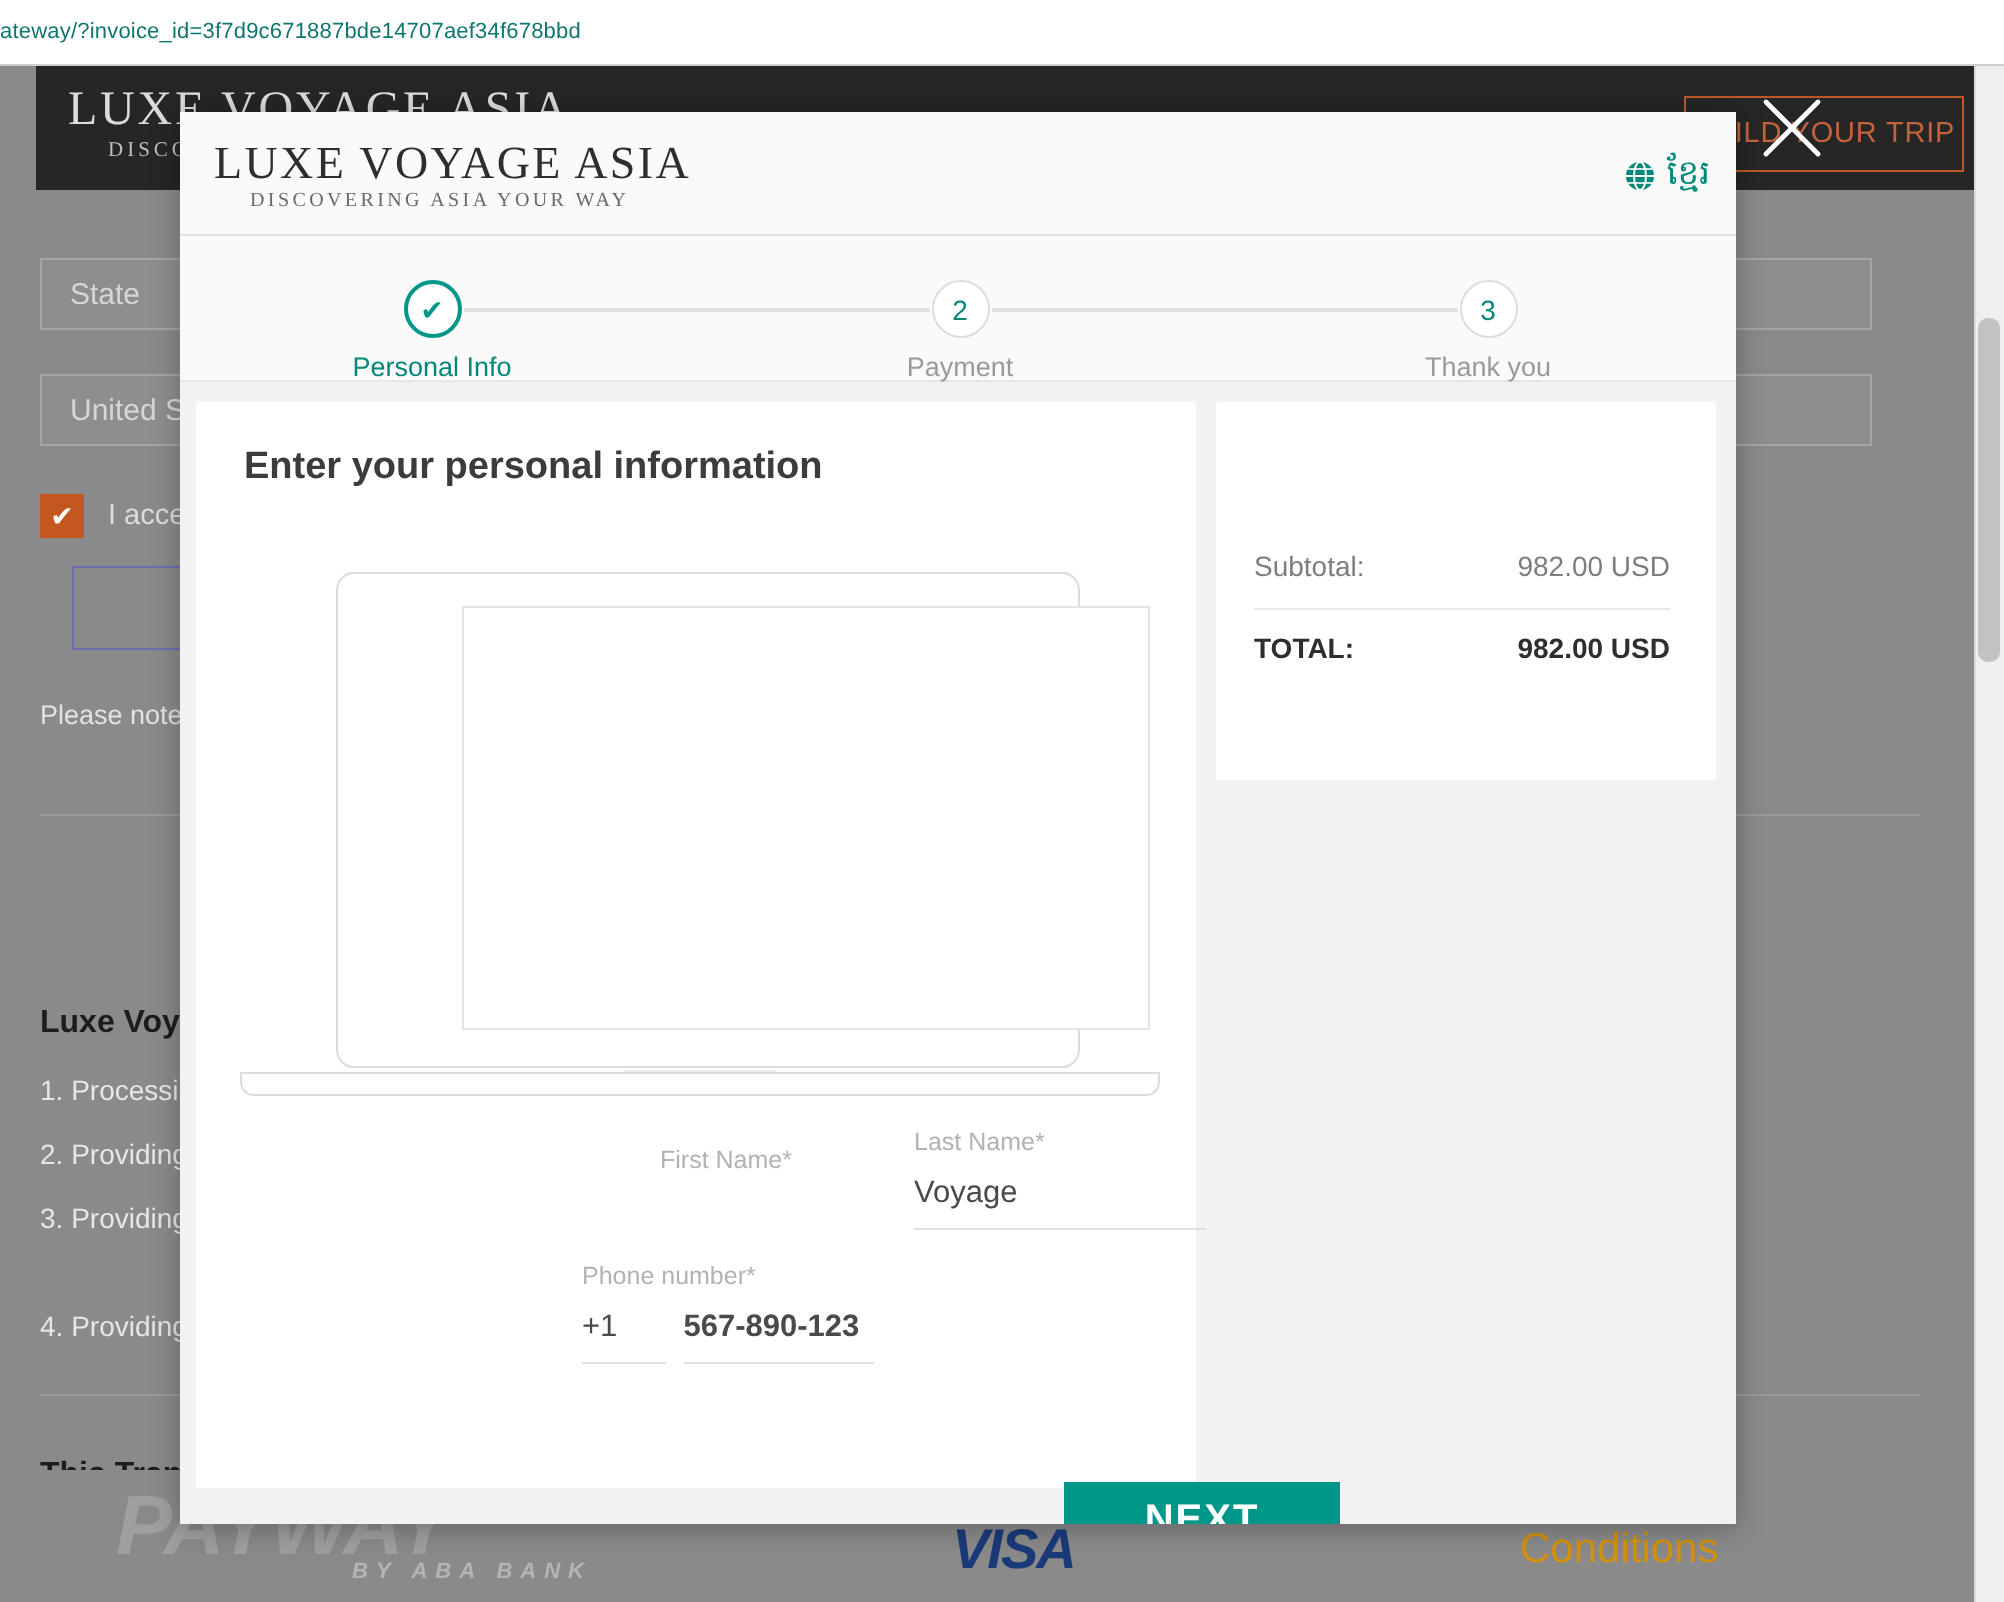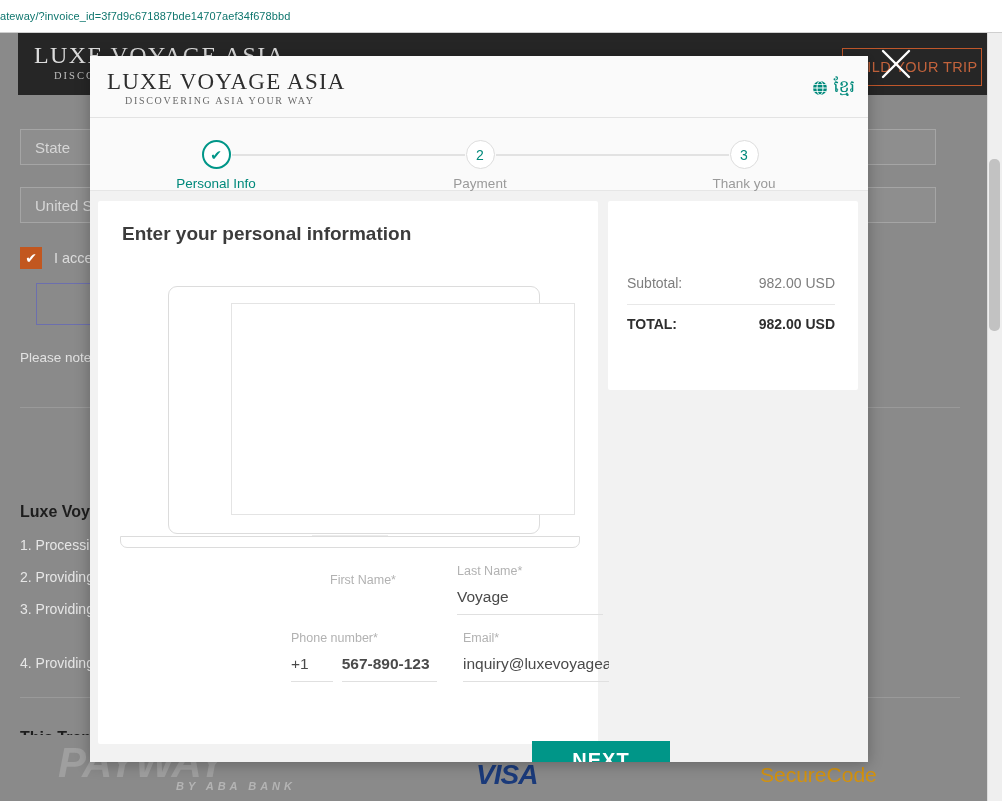--- a/index.html
+++ b/index.html
@@ -319,21 +319,21 @@
     <div class="bg-li" id="bg-li4">4. Providing tailored recommendations for future journeys.</div>
 
     <div id="bg-hr2"></div>
     <div id="bg-sect-title2">This Transaction is Processed By</div>
   </div>
 
   <div id="bg-footer-logos">
     <div id="lg-payway">PAYWAY</div>
     <div id="lg-payway-sub">BY ABA BANK</div>
     <div id="lg-visa">VISA</div>
-    <div id="lg-securecode">SecureCode</div>
+    <div id="lg-securecode">Conditions</div>
   </div>
 </div>
 
 <div id="modal">
 
   <div id="modal-header">
     <div id="m-logo">
       <div class="l1">LUXE VOYAGE ASIA</div>
       <div class="l2">DISCOVERING ASIA YOUR WAY</div>
     </div>
@@ -390,24 +390,20 @@
       </div>
 
       <div class="fgroup" id="f-phone">
         <div class="flabel">Phone number*</div>
         <div class="phone-row">
           <div class="fval phone-cc">+1</div>
           <div class="fval phone-num">567-890-123</div>
         </div>
       </div>
 
-      <div class="fgroup" id="f-email">
-        <div class="flabel">Email*</div>
-        <div class="fval">inquiry@luxevoyagea</div>
-      </div>
     </div>
 
     <div id="sum-card">
       <div id="sum-sub-row">
         <span>Subtotal:</span>
         <span>982.00 USD</span>
       </div>
       <div id="sum-hr"></div>
       <div id="sum-tot-row">
         <span>TOTAL:</span>

